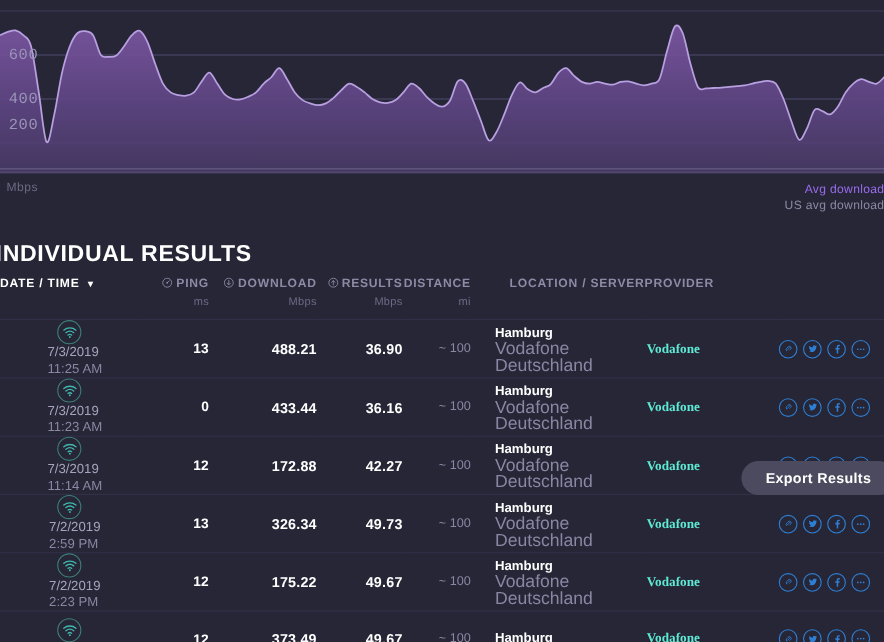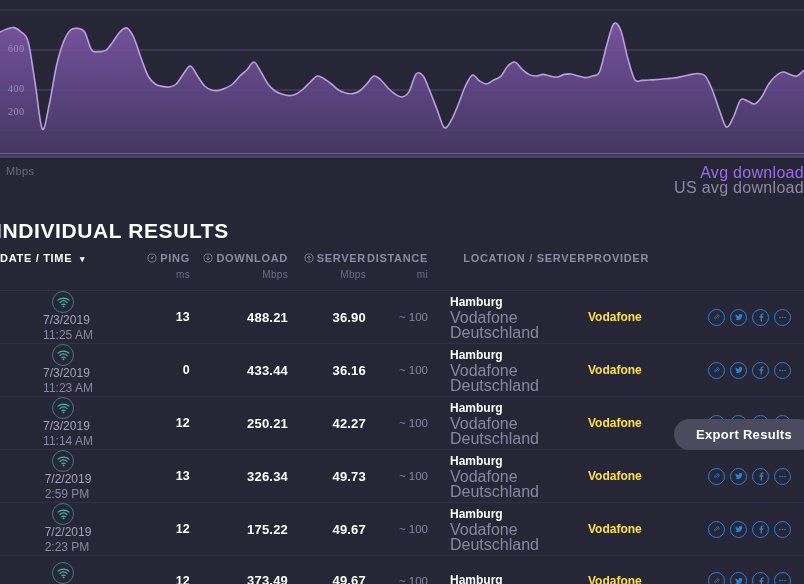--- a/index.html
+++ b/index.html
@@ -9,33 +9,33 @@
     font-family: "Liberation Sans", sans-serif;
     overflow: hidden;
   }
 
   
   #chart-section { position: relative; width: 804px; height: 200px; background: #262636; overflow: hidden; }
   #chart-plot { position: absolute; left: 0; top: 0; width: 804px; height: 158px; overflow: hidden; }
   #chart-svg { display: block; }
   .y-tick {
     position: absolute; left: 8px;
-    font-size: 10px; color: #9a94b8; letter-spacing: .5px;
-    font-family: Liberation Serif, serif;
+    font-size: 14px; color: #9a94b8; letter-spacing: .5px;
+    font-family: Liberation Mono, monospace;
   }
   #axis-double { position: absolute; left: 0; top: 153px; width: 804px; height: 6px; }
   #axis-double .ln { position: absolute; left: 0; width: 804px; height: 1px; background: #6e6890; opacity: .85; }
   #axis-double .ln.a { top: 0px; }
   #axis-double .ln.b { top: 3px; background: #5a5478; }
   #mbps-label {
     position: absolute; left: 6px; top: 165px;
     font-size: 11px; color: #6d6884; letter-spacing: .4px;
   }
   #legend { position: absolute; right: 0; top: 165px; text-align: right; padding-right: 0px; }
-  #legend div { font-size: 16px; letter-spacing: .3px; line-height: 15px; white-space: nowrap; margin-left: 12px; }
+  #legend div { font-size: 11px; letter-spacing: .3px; line-height: 15px; white-space: nowrap; margin-left: 12px; }
   #legend .avg { color: #9b6cf0; }
   #legend .usavg { color: #8d89a4; }
 
   
   #results-header {
     position: relative; height: 52px; padding-left: 0px;
   }
   #page-title {
     position: absolute; left: -4px; top: 19px;
     font-size: 21px; font-weight: bold; letter-spacing: .6px;
@@ -81,21 +81,21 @@
   .date-sub  { font-size: 12px; color: #8a86a3; }
 
   .num { font-size: 13px; font-weight: bold; color: #ffffff; text-align: right; padding-right: 0; letter-spacing: .2px; }
   .num.ping { font-size: 12.5px; }
   .dist { font-size: 11.5px; color: #8a86a3; text-align: right; }
 
   .loc-wrap { padding-left: 22px; line-height: 15px; }
   .loc-main { font-size: 12px; font-weight: bold; color: #ffffff; }
   .loc-sub  { font-size: 16px; color: #8a86a3; }
 
-  .prov { font-size: 12px; font-weight: bold; color: #fde047; padding-left: 2px; }
+  .prov { font-size: 12px; font-weight: bold; color: #5eead4; padding-left: 2px; font-family: Liberation Serif, serif; }
 
   .actions { display: flex; gap: 5px; align-items: center; }
   .act-ico {
     width: 17px; height: 17px; border-radius: 50%;
     border: 1px solid #2e7fd4;
     display: flex; align-items: center; justify-content: center;
     cursor: pointer; flex: 0 0 17px;
   }
 </style>
 </head>
@@ -174,21 +174,21 @@
           </svg><span>DOWNLOAD</span>
         </div>
         <div class="th-unit">Mbps</div>
       </th>
       <th class="c-up">
         <div class="th-inner">
           <svg width="10" height="10" viewBox="0 0 16 16" style="vertical-align:-1px;margin-right:3px">
             <circle cx="8" cy="8" r="6.5" fill="none" stroke="#8e8aa6" stroke-width="1.3"></circle>
             <line x1="8" y1="11.8" x2="8" y2="5" stroke="#8e8aa6" stroke-width="1.3"></line>
             <polyline points="5.2,7.8 8,4.8 10.8,7.8" fill="none" stroke="#8e8aa6" stroke-width="1.3"></polyline>
-          </svg><span>SERVER</span>
+          </svg><span>RESULTS</span>
         </div>
         <div class="th-unit">Mbps</div>
       </th>
       <th class="c-dist">
         <div class="th-inner"><span>DISTANCE</span></div>
         <div class="th-unit">mi</div>
       </th>
       <th class="c-loc">
         <div class="th-inner"><span>LOCATION / SERVER</span></div>
       </th>
@@ -324,21 +324,21 @@
       <circle cx="8" cy="11.3" r="1.1" fill="#3fb9ad"></circle>
     </svg>
             </span>
           <span class="date-lines">
             <span class="date-main" style="display:block">7/3/2019</span>
             <span class="date-sub" style="display:block">11:14 AM</span>
           </span>
         </div>
       </td>
       <td class="num ping">12</td>
-      <td class="num">250.21</td>
+      <td class="num">172.88</td>
       <td class="num">42.27</td>
       <td class="dist">~ 100</td>
       <td>
         <div class="loc-wrap">
           <span class="loc-main" style="display:block">Hamburg</span>
           <span class="loc-sub" style="display:block">Vodafone Deutschland</span>
         </div>
       </td>
       <td>
           <div class="prov">Vodafone</div>

